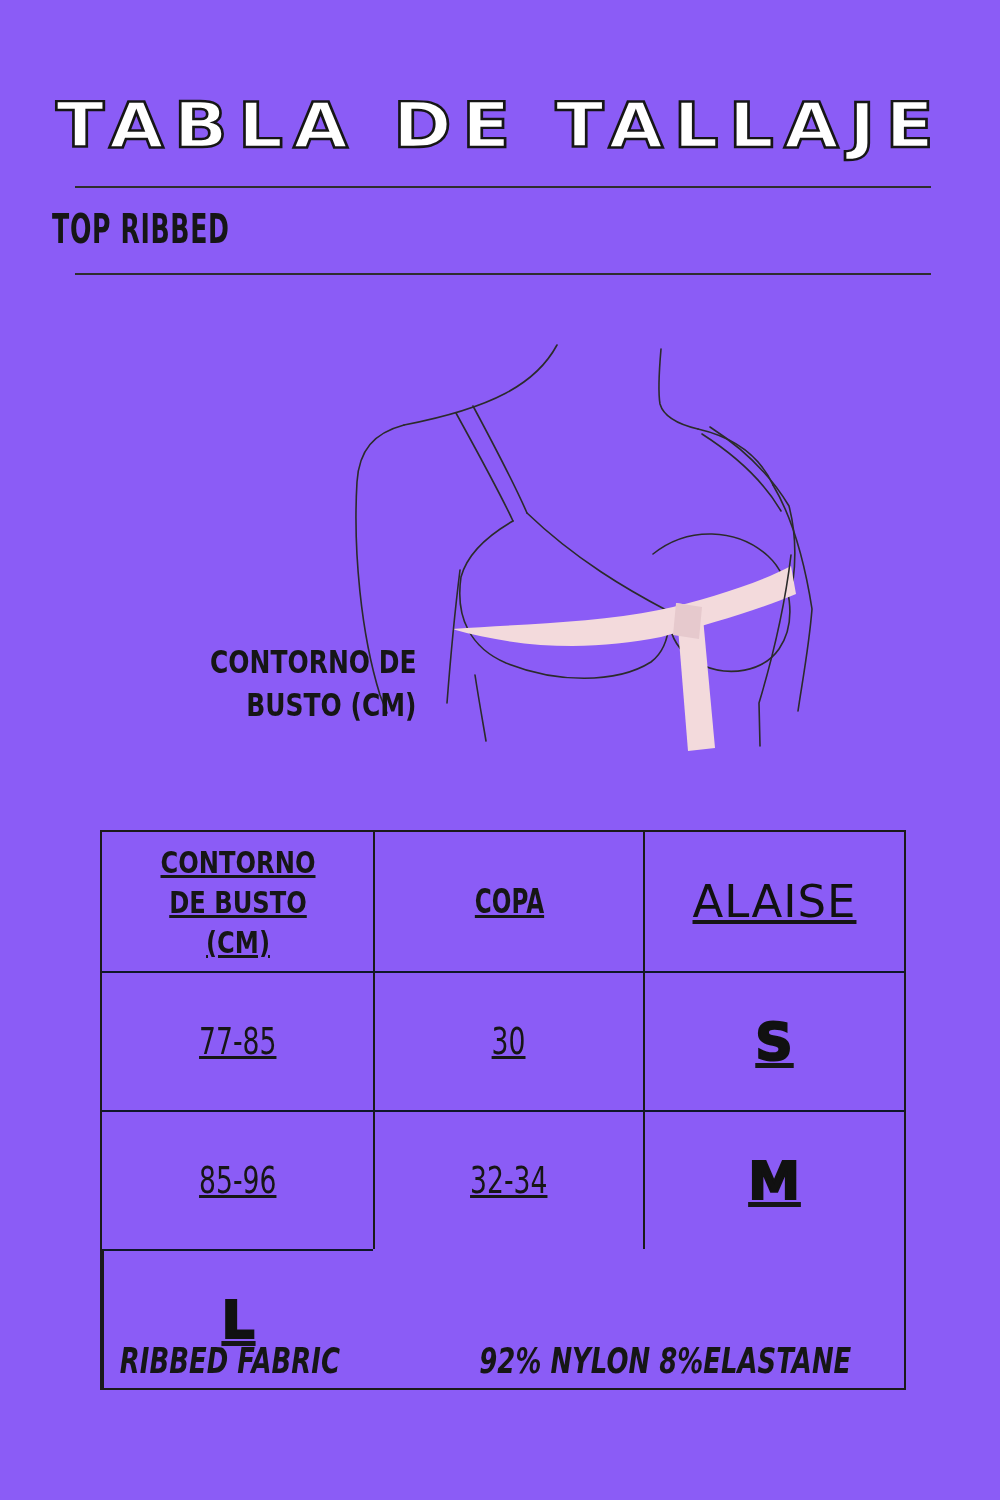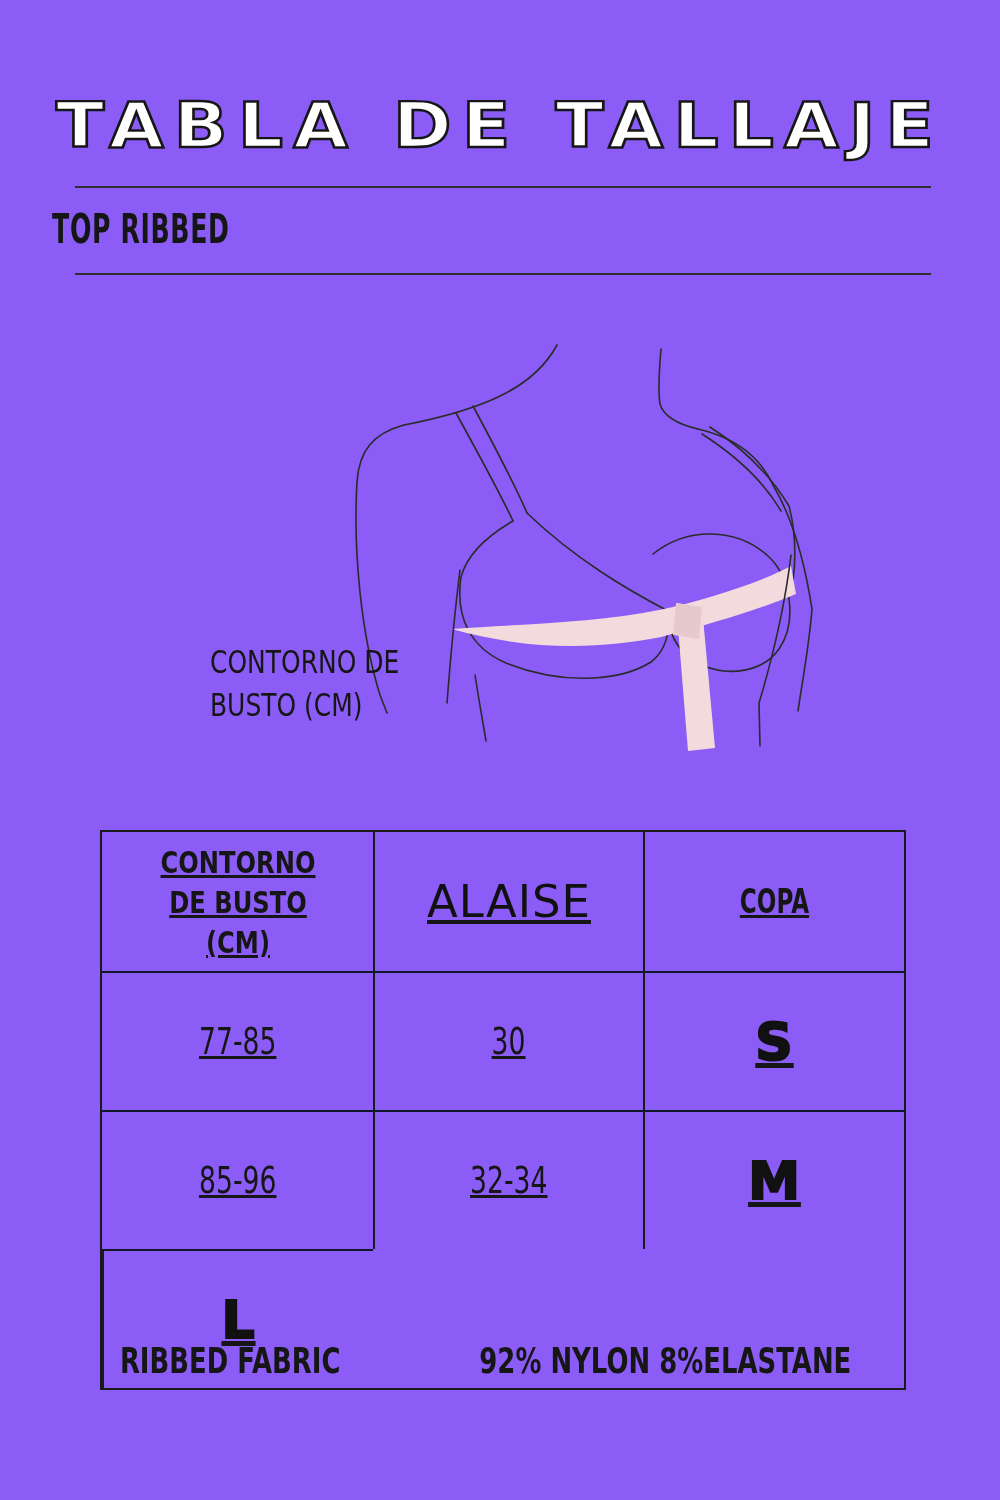--- a/index.html
+++ b/index.html
@@ -14,43 +14,43 @@
 
   .rule{position:absolute;left:75px;width:856px;height:2px;background:#2e2e2e;}
   .rule-1{top:186px;}
   .rule-2{top:273px;}
 
   .subtitle{position:absolute;top:206px;left:0;width:100%;}
   .subtitle span{display:inline-block;font-size:40px;font-weight:600;letter-spacing:1px;
                  transform:scaleX(0.63);transform-origin:50% 50%;white-space:nowrap;}
 
   
-  .fig-label{position:absolute;left:210px;top:641px;font-size:32px;font-weight:400;
-             line-height:43px;}
+  .fig-label{position:absolute;left:210px;top:641px;font-size:32px;font-weight:700;
+             line-height:43px;text-align:right;}
   .fig-label span{display:block;transform:scaleX(0.78);transform-origin:0 50%;white-space:nowrap;}
 
   svg.fig{position:absolute;left:340px;top:332px;}
 
   
   .size-table{position:absolute;left:100px;top:830px;width:806px;height:560px;
               border:2.5px solid #1a1a1a;box-sizing:border-box;
               display:grid;grid-template-columns:271px 270px 1fr;grid-template-rows:repeat(4,1fr);text-decoration:underline;}
   .cell{display:flex;align-items:center;justify-content:center;box-sizing:border-box;}
   .bl{border-left:2px solid #1a1a1a;}
   .bt{border-top:2px solid #0f172a;}
   .th-bust span{display:inline-block;width:252px;font-size:31px;font-weight:600;line-height:40px;
                 text-align:center;transform:scaleX(0.78);transform-origin:50% 50%;white-space:normal;}
   .th-copa span{display:inline-block;font-size:33px;font-weight:600;transform:scaleX(0.70);white-space:nowrap;}
   .brand{font-size:45px;font-weight:500;letter-spacing:1px;color:#111;}
   .num span{display:inline-block;font-size:37px;font-weight:400;transform:scaleX(0.72);white-space:nowrap;}
   .size-letter{font-size:52px;font-weight:700;color:#111;-webkit-text-stroke:2.2px #111;letter-spacing:1px;}
 
   
   .footer{position:absolute;top:1340px;left:0;width:100%;display:flex;justify-content:center;
-          align-items:flex-end;gap:24px;}
+          align-items:flex-end;gap:24px;font-style:italic;}
   .footer span{display:inline-block;font-size:36px;font-weight:600;transform:scaleX(0.72);
                transform-origin:50% 50%;white-space:nowrap;}
 </style>
 </head>
 <body>
 
 <div class="page">
 
   <div class="title">TABLA DE TALLAJE</div>
 
@@ -91,25 +91,25 @@
 
   <div class="fig-label">
     <span>CONTORNO DE</span>
     <span>BUSTO (CM)</span>
   </div>
 
   <div class="size-table">
     <div class="cell th-bust">
       <span>CONTORNO DE BUSTO (CM)</span>
     </div>
+    <div class="cell th-copa bl">
+      <span>COPA</span>
+    </div>
     <div class="cell bl">
       <span class="brand">ALAISE</span>
-    </div>
-    <div class="cell th-copa bl">
-      <span>COPA</span>
     </div>
 
     <div class="cell num bt">
       <span>77-85</span>
     </div>
     <div class="cell num bt bl">
       <span>30</span>
     </div>
     <div class="cell bt bl">
       <span class="size-letter">S</span>

